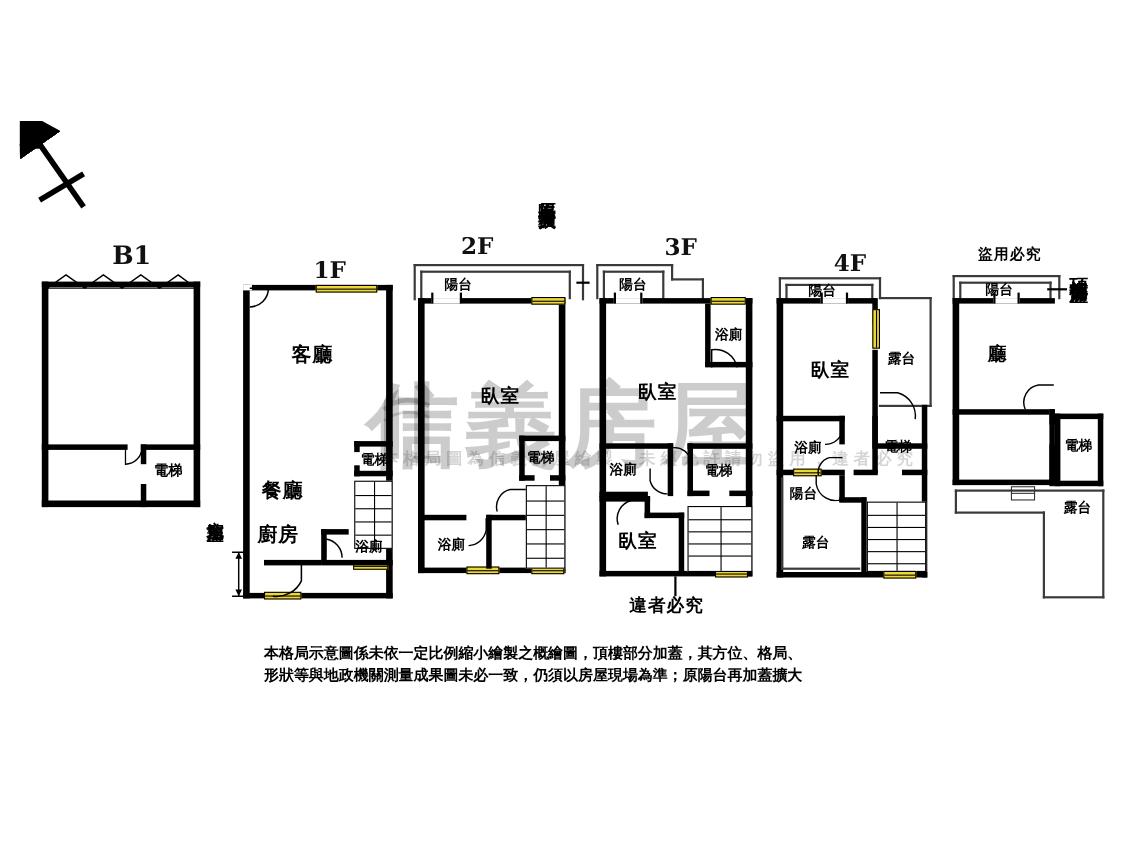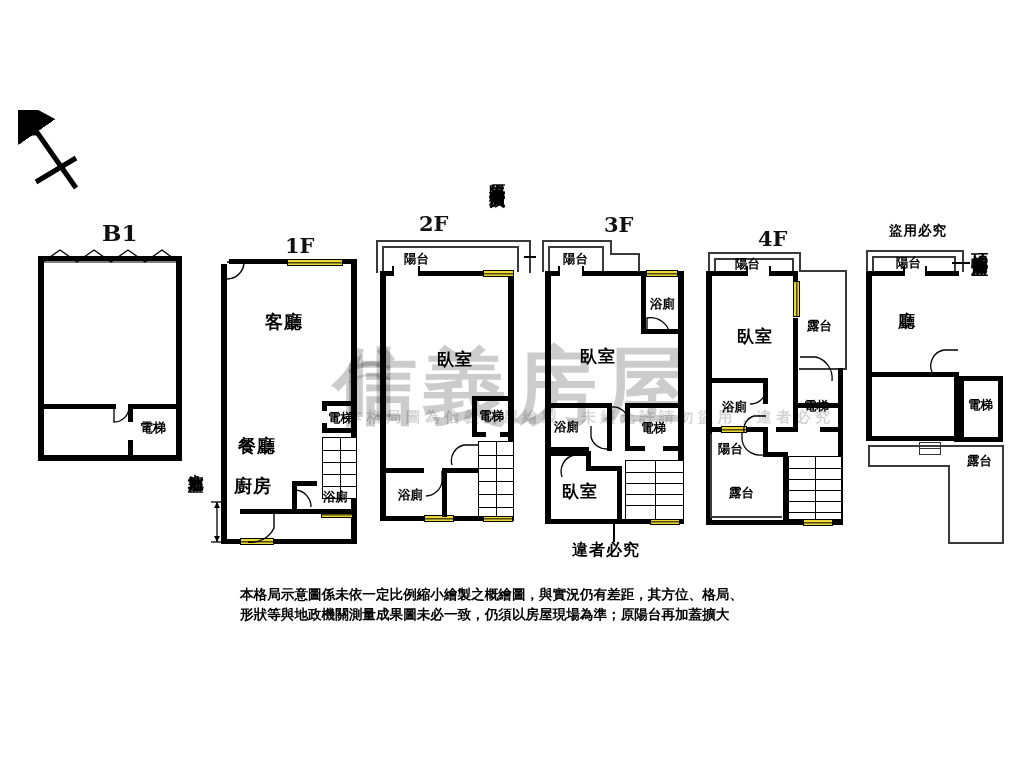--- a/index.html
+++ b/index.html
@@ -442,17 +442,17 @@
 
     <div class="thin" style="left:919px;top:442px;width:22px;height:13px;background:none;
                 border:1.3px solid #333;box-sizing:border-box;"></div>
     <div class="thin" style="left:919px;top:448px;width:22px;height:1.3px;"></div>
   </div>
 
   <div class="lbl-v" style="left:971px;top:240px;font-size:17px;letter-spacing:1px;height:92px;">頂樓部分加蓋</div>
   <div class="wall" style="left:952px;top:262px;width:18px;height:2px;"></div>
 
   <div id="disc">
-    <div>本格局示意圖係未依一定比例縮小繪製之概繪圖，與實況仍有差距，其方位、格局、</div>
+    <div>本格局示意圖係未依一定比例縮小繪製之概繪圖，頂樓部分加蓋，其方位、格局、</div>
     <div>形狀等與地政機關測量成果圖未必一致，仍須以房屋現場為準；原陽台再加蓋擴大</div>
   </div>
 
 </div>
 
 </body></html>

